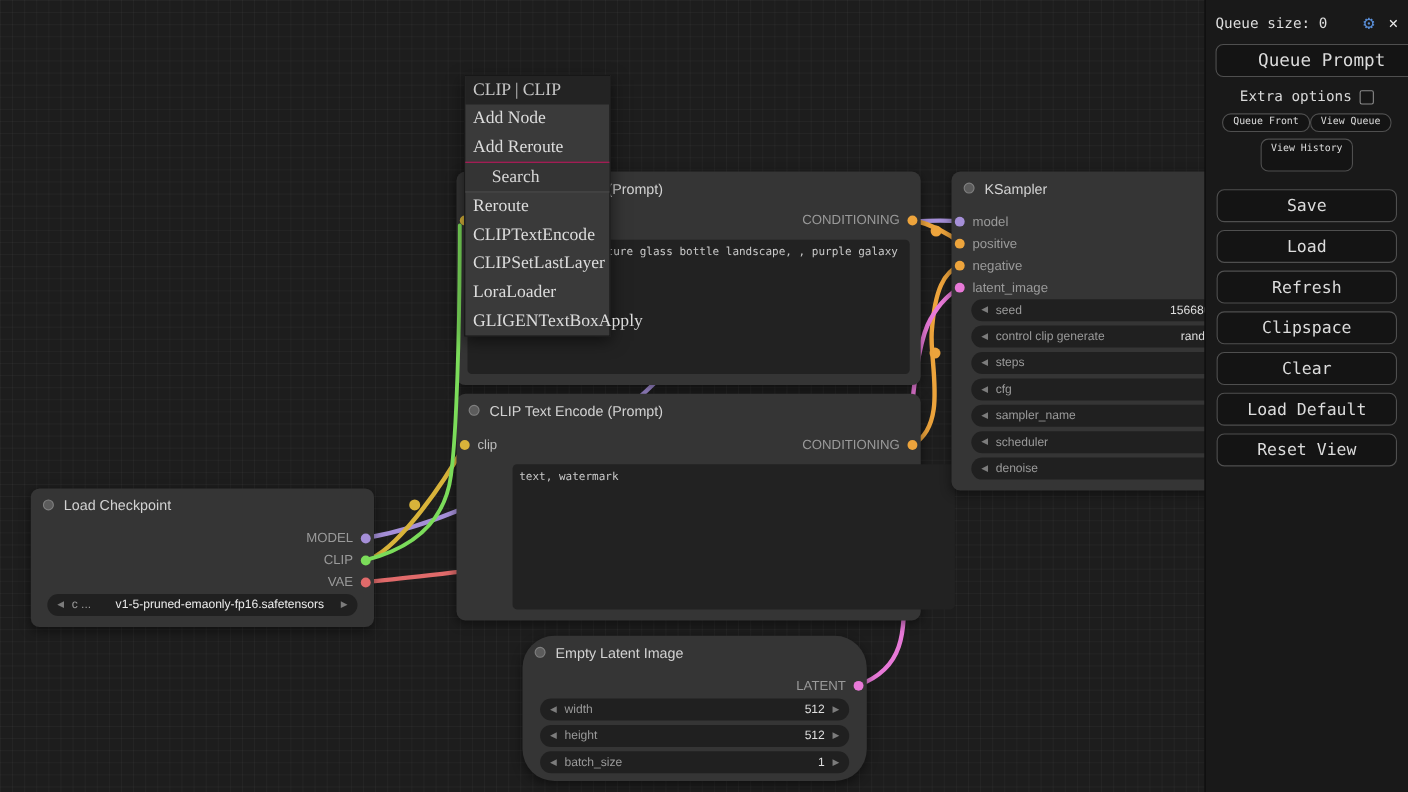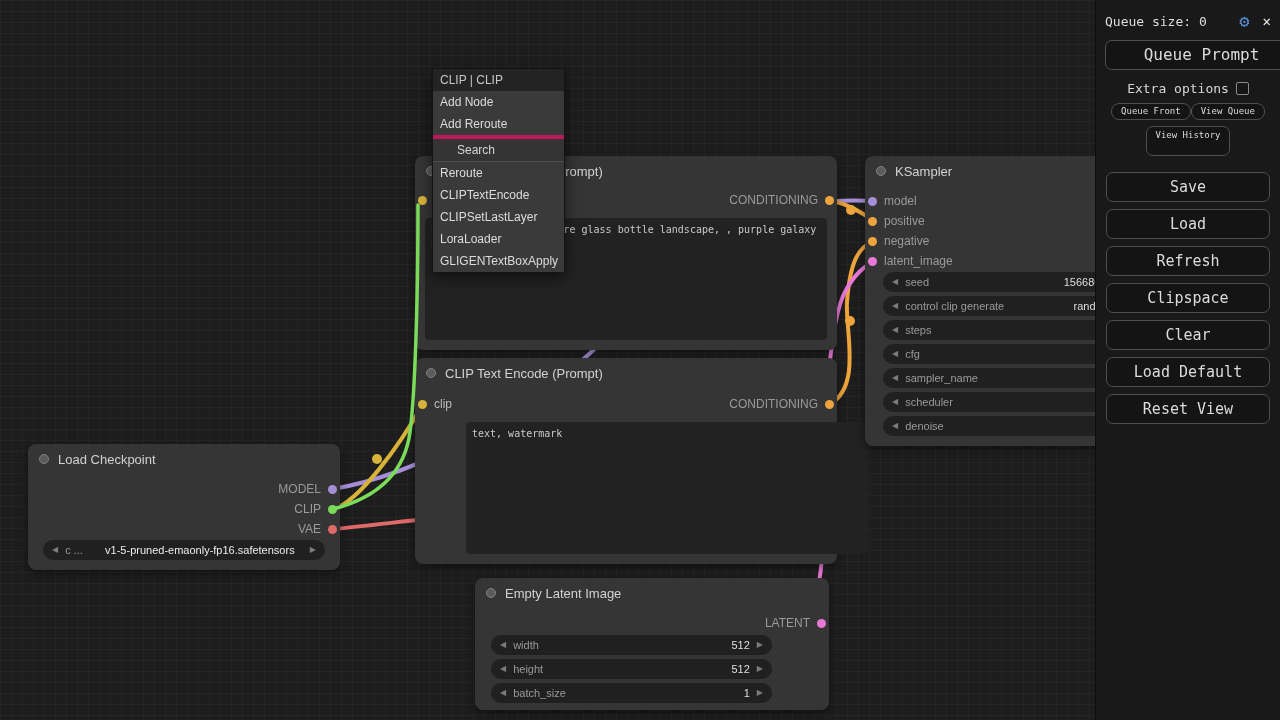--- a/index.html
+++ b/index.html
@@ -37,26 +37,26 @@
   .warrow { color:#7c7c7c; font-size:8px; line-height:1; flex:0 0 auto; }
   .wlabel { margin:0 7px; color:#9a9a9a; white-space:nowrap; }
   .wvalue { margin-left:auto; margin-right:7px; color:#dfdfdf; white-space:nowrap; }
   .widget.combo .wvalue { margin:0 auto; color:#ececec; }
   .nodetext { position:absolute; background:#222222; border-radius:4px; color:#c9c9c9;
               font-family:"DejaVu Sans Mono", monospace; font-size:10px; line-height:14px;
               padding:5px 6px; white-space:pre-wrap; word-break:break-word; overflow:hidden; }
   .clipped { overflow:hidden; }
 
   
-  .ctx { position:absolute; left:432px; top:68px; width:133px; z-index:30;
+  .ctx { position:absolute; left:422px; top:68px; width:133px; z-index:30;
          background:#3a3a3a; border:1px solid #141414; box-shadow:0 5px 14px rgba(0,0,0,.55);
-         font-family:Liberation Sans, sans-serif; font-size:12px; color:#dcdcdc; }
+         font-family:Liberation Serif, serif; font-size:16px; color:#dcdcdc; }
   .ctx-title { background:#232323; color:#c6c6c6; padding:4px 7px; }
   .ctx-item { padding:4px 7px; cursor:pointer; }
-  .ctx-search { border-top:4px solid #be185d; border-bottom:1px solid #4d4d4d;
+  .ctx-search { border-top:1px solid #be185d; border-bottom:1px solid #4d4d4d;
                 background:#343434; padding:4px 24px; color:#d6d6d6; }
 
   
   .sidebar { position:absolute; right:0; top:0; width:185px; height:720px; z-index:40;
              background:#191919; border-left:1px solid #0c0c0c; color:#dcdcdc;
              font-family:"DejaVu Sans Mono", monospace; padding:10px 9px; }
   .sb-row1 { display:flex; align-items:center; height:22px; }
   .queue-size { font-size:13px; color:#dedede; flex:1; }
   .gear { color:#5a8fd8; font-size:17px; margin-right:13px; cursor:pointer; }
   .close-x { color:#efefef; font-size:14px; cursor:pointer; }
@@ -209,21 +209,21 @@
       <span class="warrow">▶</span>
     </div>
     <div class="widget" style="left:18px; top:260px; width:264px;">
       <span class="warrow">◀</span>
       <span class="wlabel">denoise</span>
       <span class="wvalue"></span>
       <span class="warrow">▶</span>
     </div>
   </div>
 
-  <div class="node" style="left:475px; top:578px; width:354px; height:132px;">
+  <div class="node" style="left:475px; top:578px; width:313px; height:132px;border-radius:29px;">
     <div class="node-header">
       <span class="collapse-dot"></span>
       <span>Empty Latent Image</span>
     </div>
     <div class="slot out" style="top:38px">
       <span class="slot-label">LATENT</span>
       <span class="port-dot c-latent"></span>
     </div>
     <div class="widget" style="left:16px; top:57px; width:281px;">
       <span class="warrow">◀</span>

